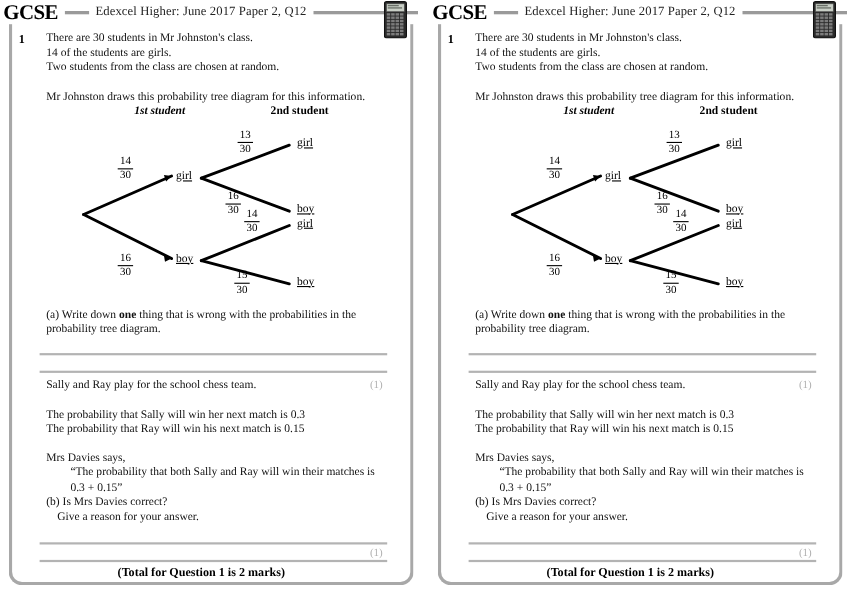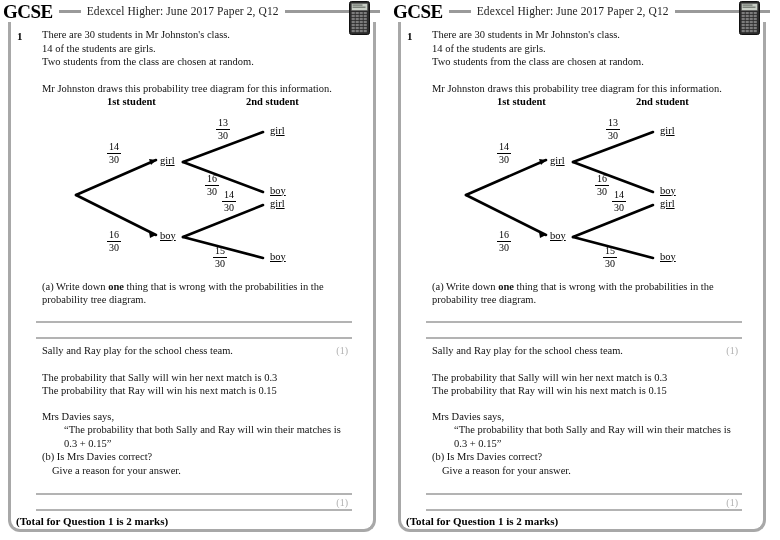--- a/index.html
+++ b/index.html
@@ -87,21 +87,21 @@
   .spacer-line { height: 13.5px; }
 
   .col-heads {
     position: relative;
     margin-left: 26px;
     height: 14px;
     font-size: 10.5px;
     font-weight: bold;
   }
   .col-heads span { position: absolute; white-space: nowrap; }
-  .ch1 { left: 65px; }
+  .ch1 { left: 80px; font-style: italic; }
   .ch2 { left: 160px; margin-left: 44px; }
 
   .tree-wrap {
     position: relative;
     width: 368px;
     height: 170px;
     margin-left: -8px;
   }
   .tree-wrap svg { position: absolute; left: 0; top: 0; }
   .tlabel {
@@ -156,21 +156,21 @@
   .marks-inline .mk {
     position: absolute; right: 16px; top: 0;
     font-size: 10px; color: #b0b0b0;
   }
   .marks-inline .tx {
     position: absolute; left: 26px; top: 0;
     font-size: 10.5px; color: #111;
   }
 
   .total {
-    text-align: left;
+    text-align: center;
     font-size: 11px;
     font-weight: bold;
     color: #000;
     padding-right: 14px;
   }
   .indent1 { padding-left: 22px; }
   .indent2 { padding-left: 10px; }
 </style>
 </head>
 <body>

